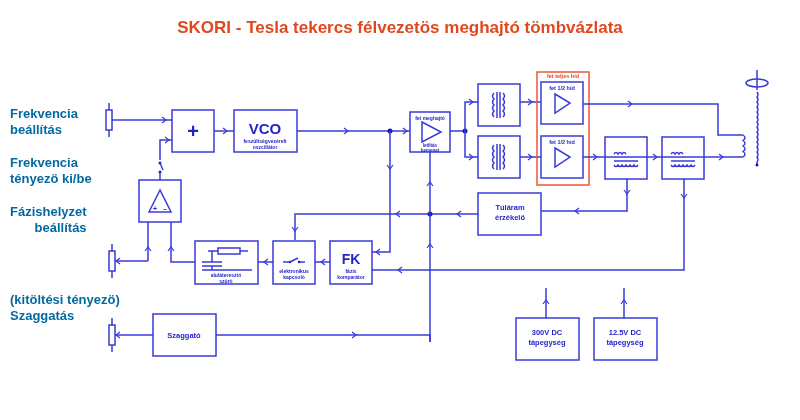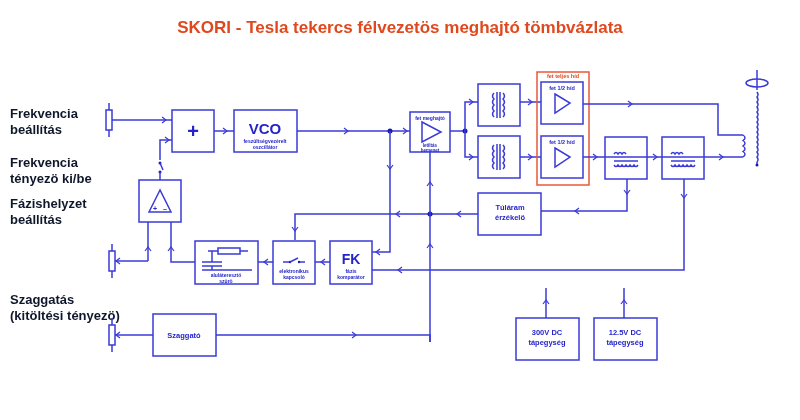--- a/index.html
+++ b/index.html
@@ -1,18 +1,18 @@
 <!DOCTYPE html>
 <html><head>
 <meta charset="utf-8">
 <style>
   html, body { margin:0; padding:0; background:#ffffff; }
   body { width:800px; height:420px; position:relative; overflow:hidden; font-family:"Liberation Sans", sans-serif; }
   .title { position:absolute; left:0; width:800px; top:18px; text-align:center; font-weight:bold; font-size:17px; color:#e0481e; }
-  .lbl { position:absolute; left:10px; font-weight:bold; font-size:13px; line-height:16px; color:#0f172a; }
+  .lbl { position:absolute; left:10px; font-weight:bold; font-size:13px; line-height:16px; color:#0369a1; }
   svg { position:absolute; left:0; top:0; }
   .w { stroke:#3a3ad8; stroke-width:1.5; fill:none; }
   .box { stroke:#3a3ad8; stroke-width:1.5; fill:#ffffff; }
   .redbox { stroke:#e8583a; stroke-width:1.5; fill:none; }
   .t { fill:#2424c8; font-family:"Liberation Sans", sans-serif; font-weight:bold; text-anchor:middle; }
   .tr { fill:#e0481e; font-family:"Liberation Sans", sans-serif; font-weight:bold; text-anchor:middle; }
   .arr { fill:none; stroke:#3a3ad8; stroke-width:1.2; }
   .dot { fill:#1a1ab0; }
 </style>
 </head>
@@ -21,27 +21,27 @@
 <div class="title">SKORI - Tesla tekercs félvezetös meghajtó tömbvázlata</div>
 
 <div class="lbl" style="top:106px;">
   <div>Frekvencia</div>
   <div>beállítás</div>
 </div>
 <div class="lbl" style="top:155px;">
   <div>Frekvencia</div>
   <div>tényezö ki/be</div>
 </div>
-<div class="lbl" style="top:196px;">
+<div class="lbl" style="top:204px;text-align:right;">
   <div>Fázishelyzet</div>
   <div>beállítás</div>
 </div>
 <div class="lbl" style="top:292px;">
+  <div>(kitöltési tényezö)</div>
   <div>Szaggatás</div>
-  <div>(kitöltési tényezö)</div>
 </div>
 
 <svg width="800" height="420" viewBox="0 0 800 420">
   <defs>
     <g id="tri-r">
         <path d="M-3,-3 L1,0 L-3,3" class="arr"></path>
       </g>
   </defs>
 
   <g>

